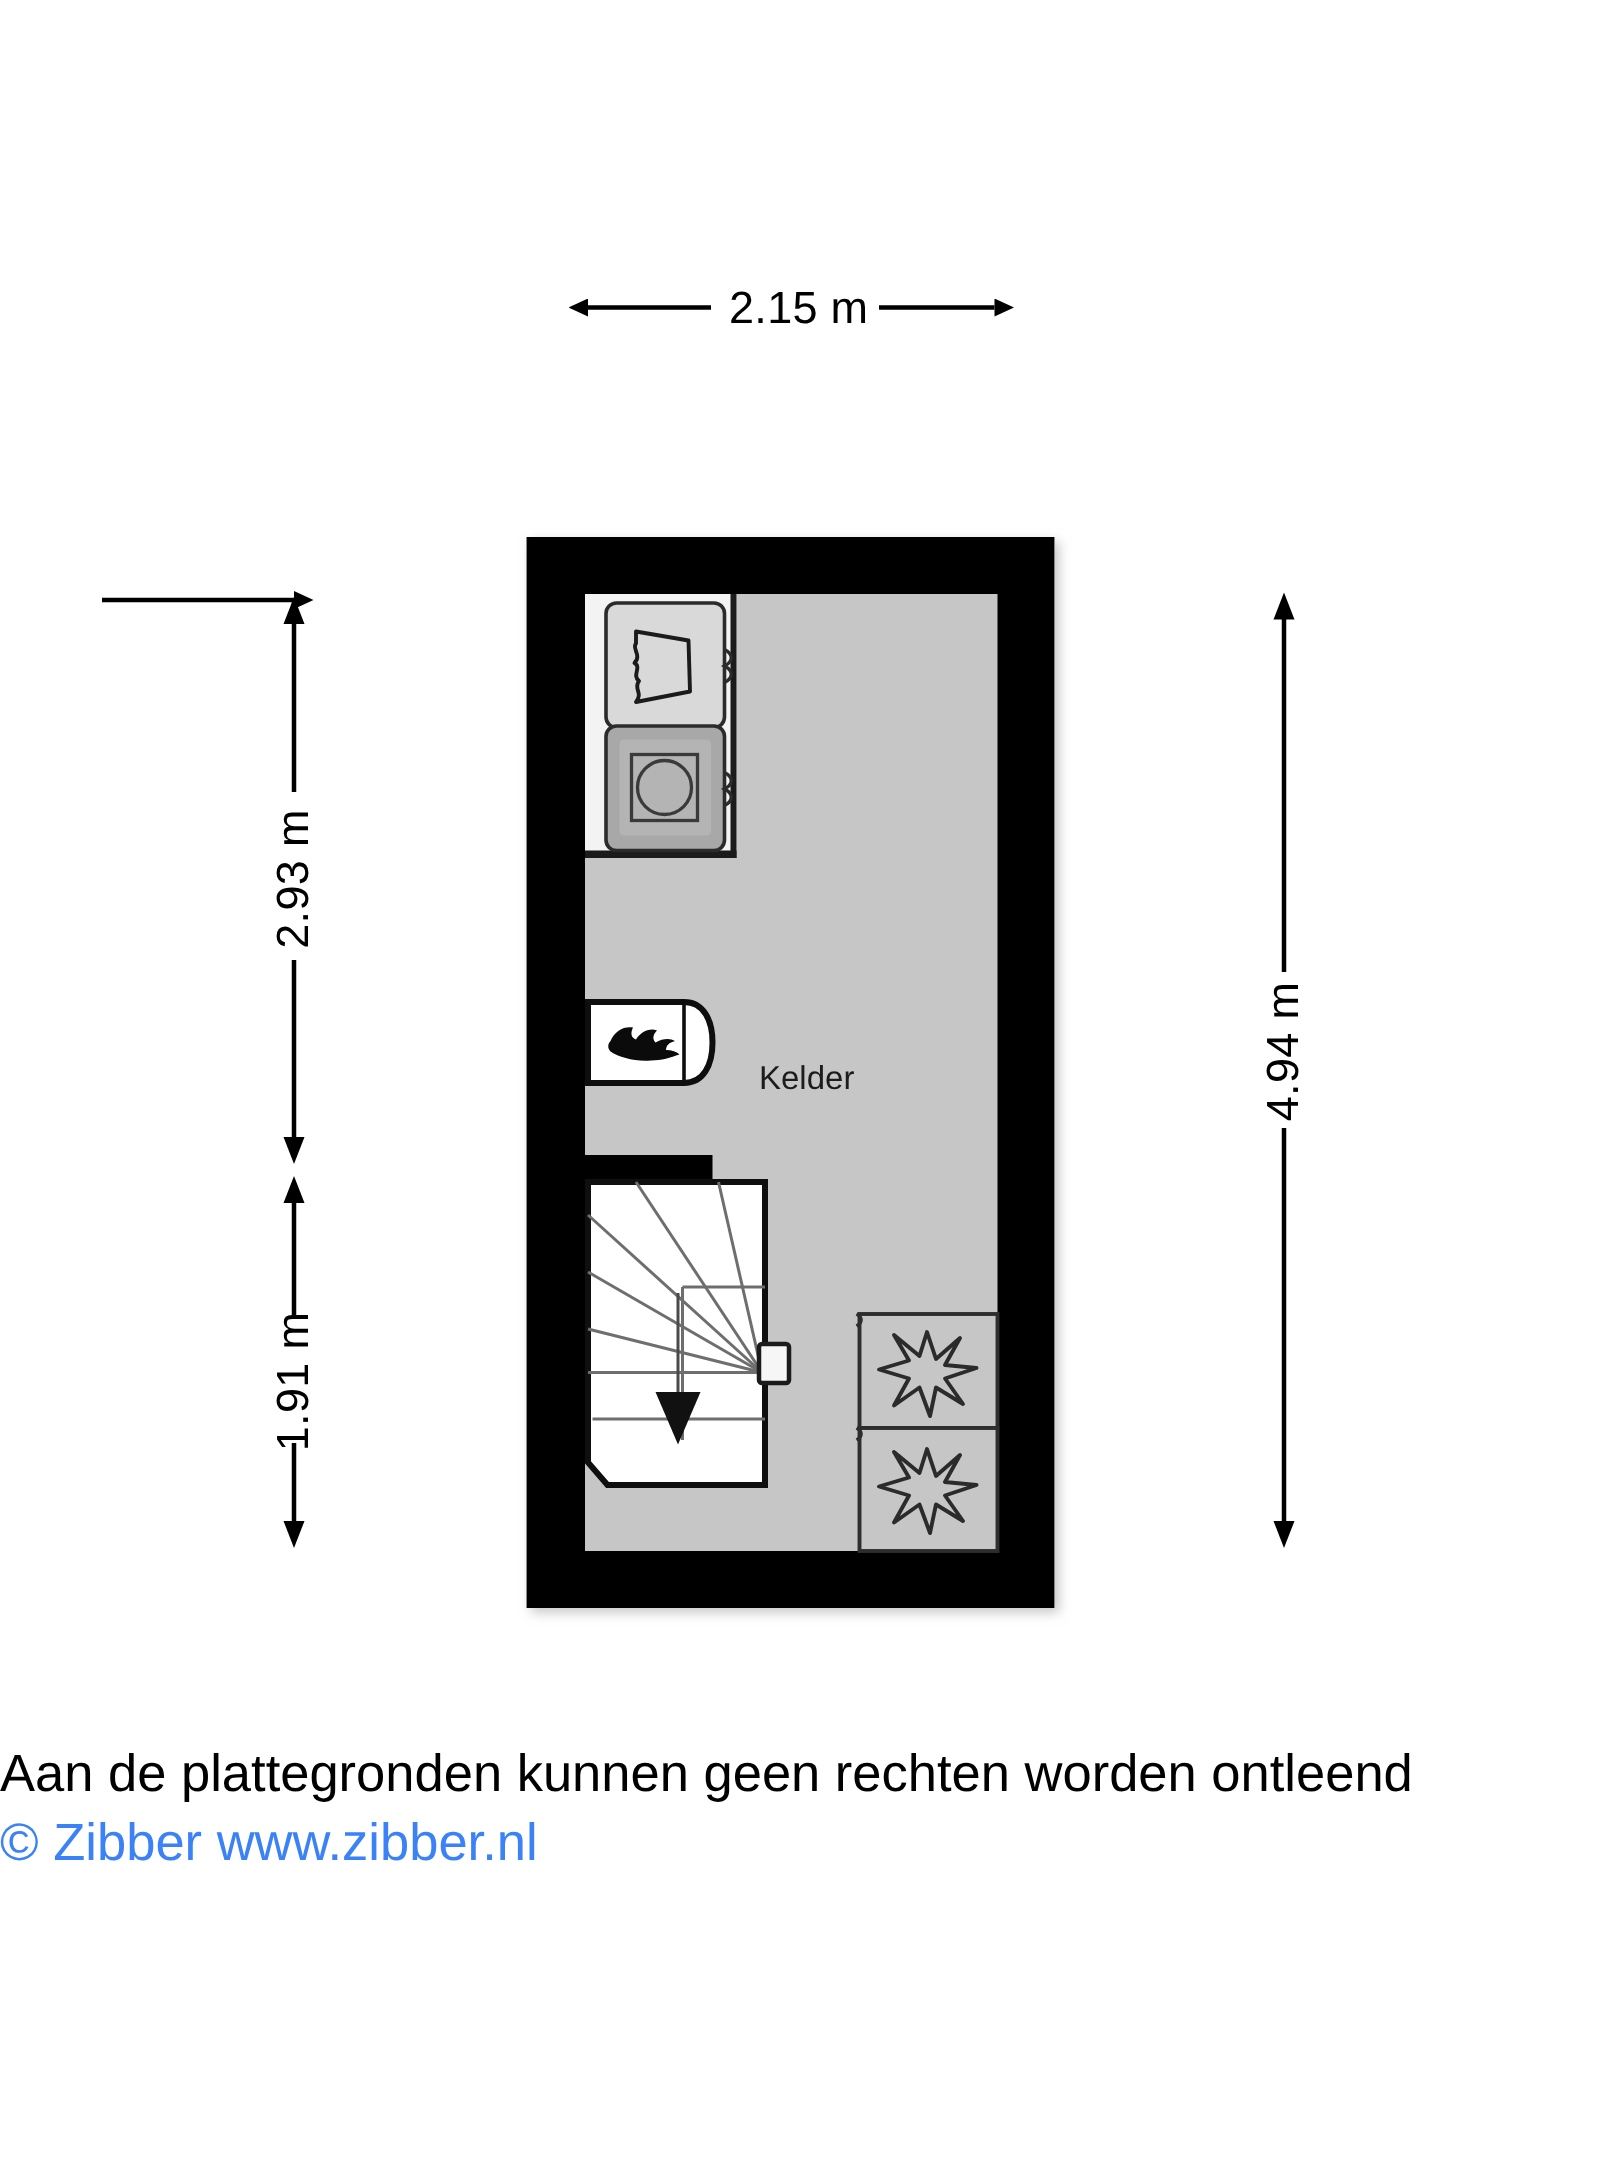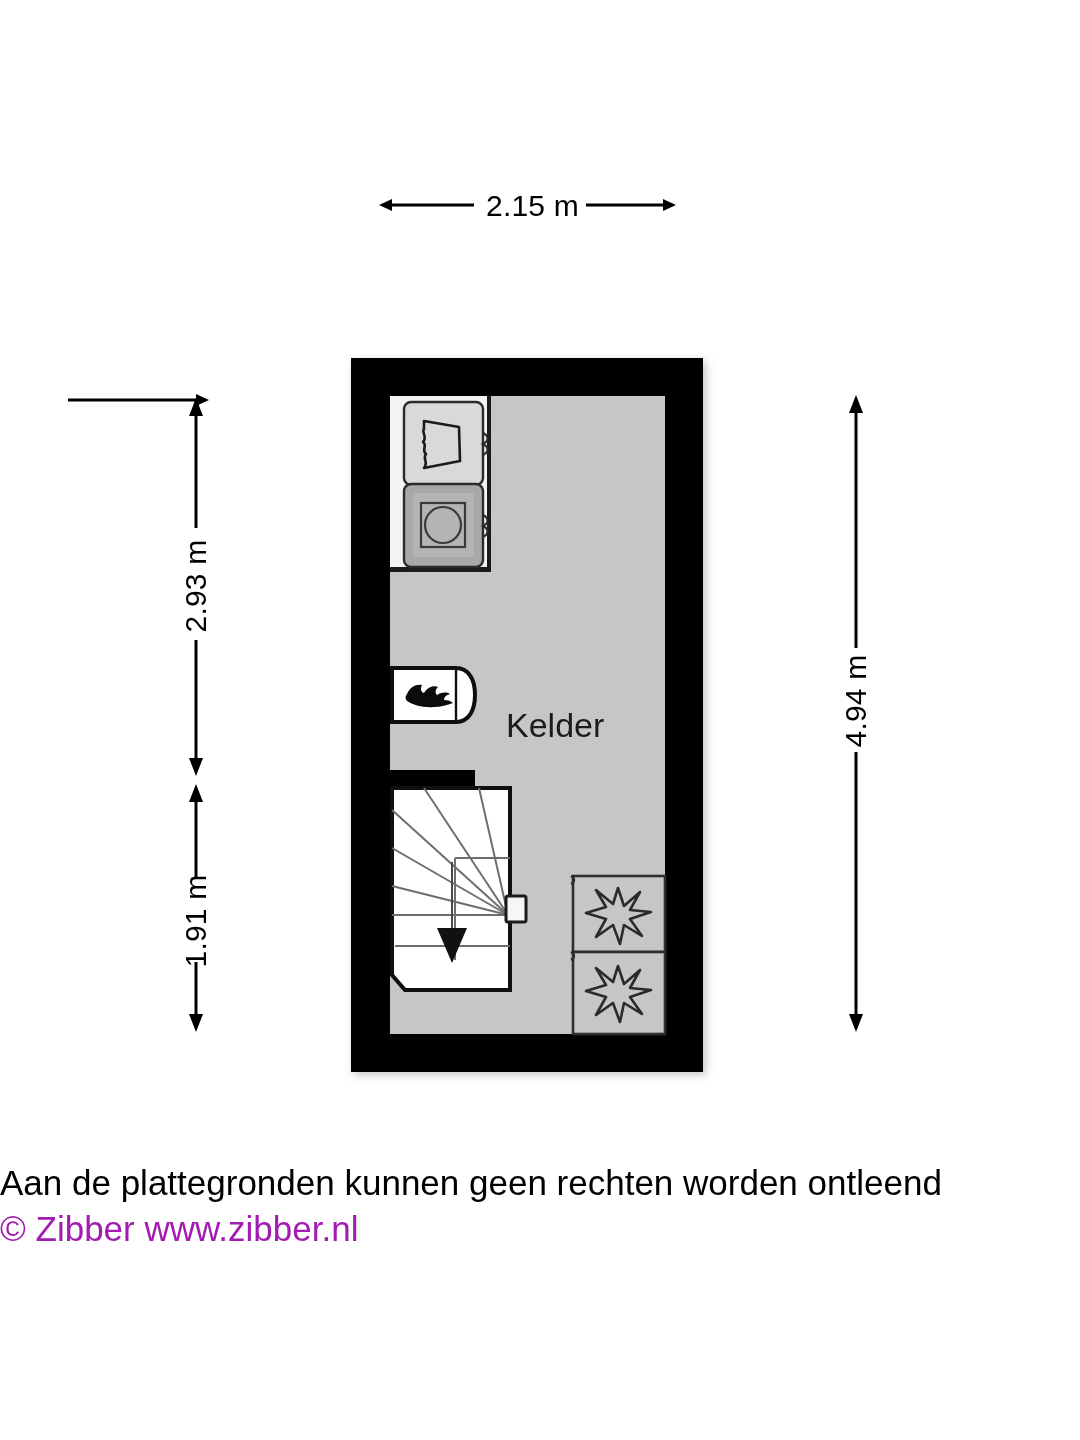--- a/index.html
+++ b/index.html
@@ -45,21 +45,21 @@
   #plan-svg {
     position: absolute;
     left: 0;
     top: 0;
   }
 
   
   .room-label {
     position: absolute;
     font-family: "Liberation Sans", sans-serif;
-    font-size: 34px;
+    font-size: 22px;
     color: #1c1c1c;
     white-space: nowrap;
   }
 
   
   #footer {
     position: absolute;
     left: 0;
     top: 1160px;
     width: 1080px;
@@ -69,21 +69,21 @@
     font-family: "Liberation Sans", sans-serif;
     font-size: 35px;
     line-height: 46px;
     color: #000;
     white-space: nowrap;
   }
   #footer .line2 {
     font-family: "Liberation Sans", sans-serif;
     font-size: 35px;
     line-height: 46px;
-    color: #a21caf;
+    color: #3b82f6;
     white-space: nowrap;
   }
 </style>
 </head>
 <body>
 
 <div id="floorplan-root">
 
   <svg class="dim-svg" width="1080" height="1440">
     <defs>

